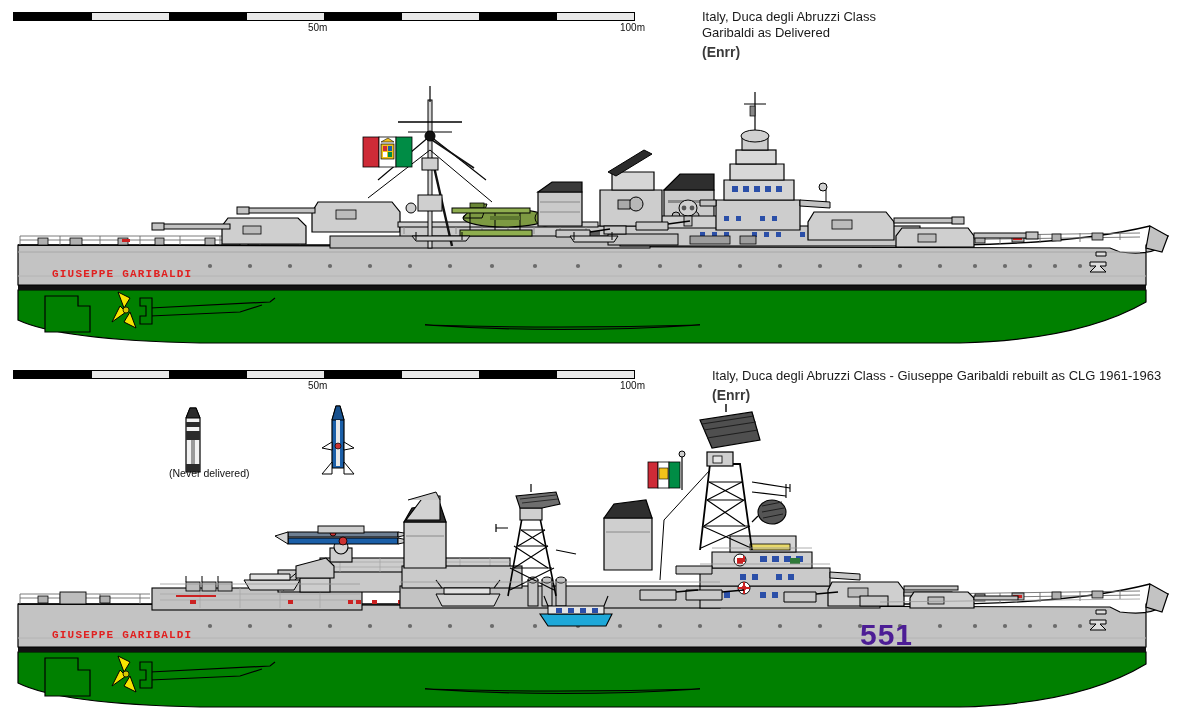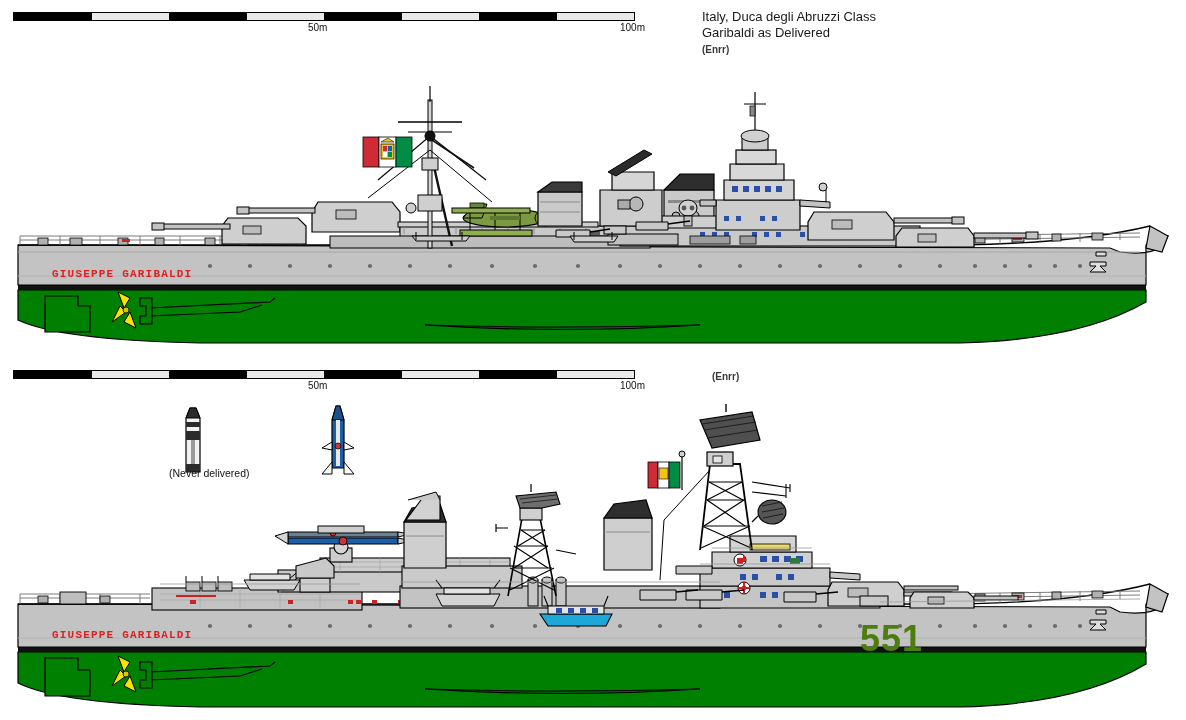--- a/index.html
+++ b/index.html
@@ -9,27 +9,27 @@
   
   .scalebar{position:absolute;height:9px;border:1px solid #000;box-sizing:border-box;background:#fff;display:flex;}
   .scalebar .seg{flex:1 1 0;height:100%;}
   .scalebar .seg.on{background:#000;}
   .scalebar .seg.off{background:#e9e9e9;}
   .scale-lbl{position:absolute;font-size:10px;color:#111;letter-spacing:0px;white-space:nowrap;}
 
   
   .title-blk{position:absolute;}
   .title-line{font-size:13px;color:#1a1a1a;line-height:16px;white-space:nowrap;}
-  .credit{font-size:10px;color:#3a3a3a;margin-top:3px;font-weight:bold;white-space:nowrap;}
+  .credit{font-size:14px;color:#3a3a3a;margin-top:3px;font-weight:bold;white-space:nowrap;}
 
   svg{display:block;}
   .missile-lbl{position:absolute;font-size:10.5px;color:#111;white-space:nowrap;}
 
   .hullname{position:absolute;font-family:"Liberation Mono",monospace;font-size:11px;font-weight:bold;color:#e02020;letter-spacing:1.2px;white-space:nowrap;}
-  .pennant{position:absolute;font-family:"Liberation Sans",sans-serif;font-size:36px;font-weight:bold;color:#4d7c0f;letter-spacing:1px;white-space:nowrap;text-align:right;}
+  .pennant{position:absolute;font-family:"Liberation Sans",sans-serif;font-size:30px;font-weight:bold;color:#4c1d95;letter-spacing:1px;white-space:nowrap;text-align:right;}
 </style>
 </head>
 <body>
 
 <div class="stage">
 
   <div class="scalebar" style="left:13px;top:12px;width:622px;">
     <div class="seg on"></div>
     <div class="seg off"></div>
     <div class="seg on"></div>
@@ -319,20 +319,21 @@
     <div class="seg off"></div>
     <div class="seg on"></div>
     <div class="seg off"></div>
     <div class="seg on"></div>
     <div class="seg off"></div>
   </div>
   <div class="scale-lbl" style="left:308px;top:380px;">50m</div>
   <div class="scale-lbl" style="left:620px;top:380px;">100m</div>
 
   <div class="title-blk" style="left:712px;top:368px;">
+    <div class="title-line">Italy, Duca degli Abruzzi Class - Giuseppe Garibaldi rebuilt as CLG 1961-1963</div>
     <div class="credit">(Enrr)</div>
   </div>
 
   <svg style="position:absolute;left:150px;top:400px;" width="240" height="90" viewBox="0 0 240 90">
 
     <g>
       <path d="M 40,8 L 46,8 L 50,18 L 50,72 L 36,72 L 36,18 Z" fill="#f2f2f2" stroke="#000" stroke-width="1.2"></path>
       <path d="M 40,8 L 46,8 L 50,18 L 36,18 Z" fill="#2b2b2b" stroke="#000" stroke-width="1"></path>
       <rect x="36" y="22" width="14" height="5" fill="#2b2b2b"></rect>
       <rect x="36" y="31" width="14" height="9" fill="#2b2b2b"></rect>

